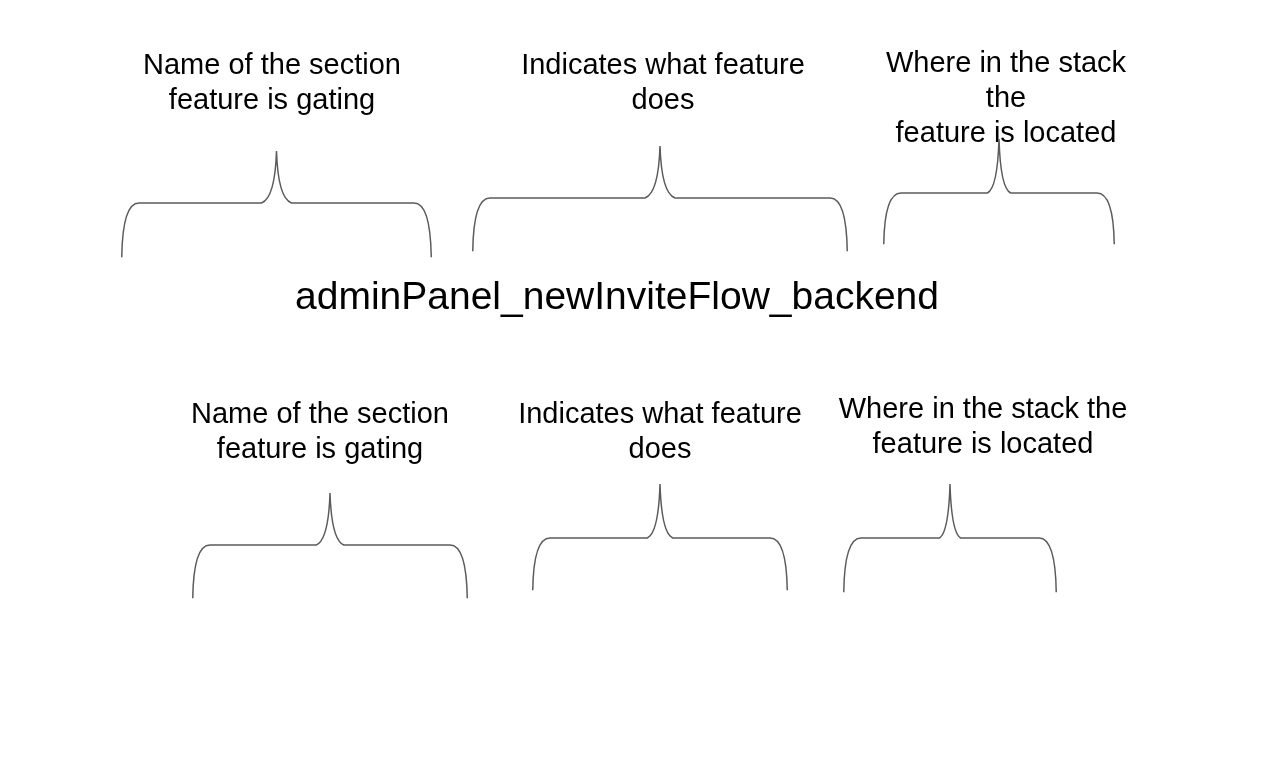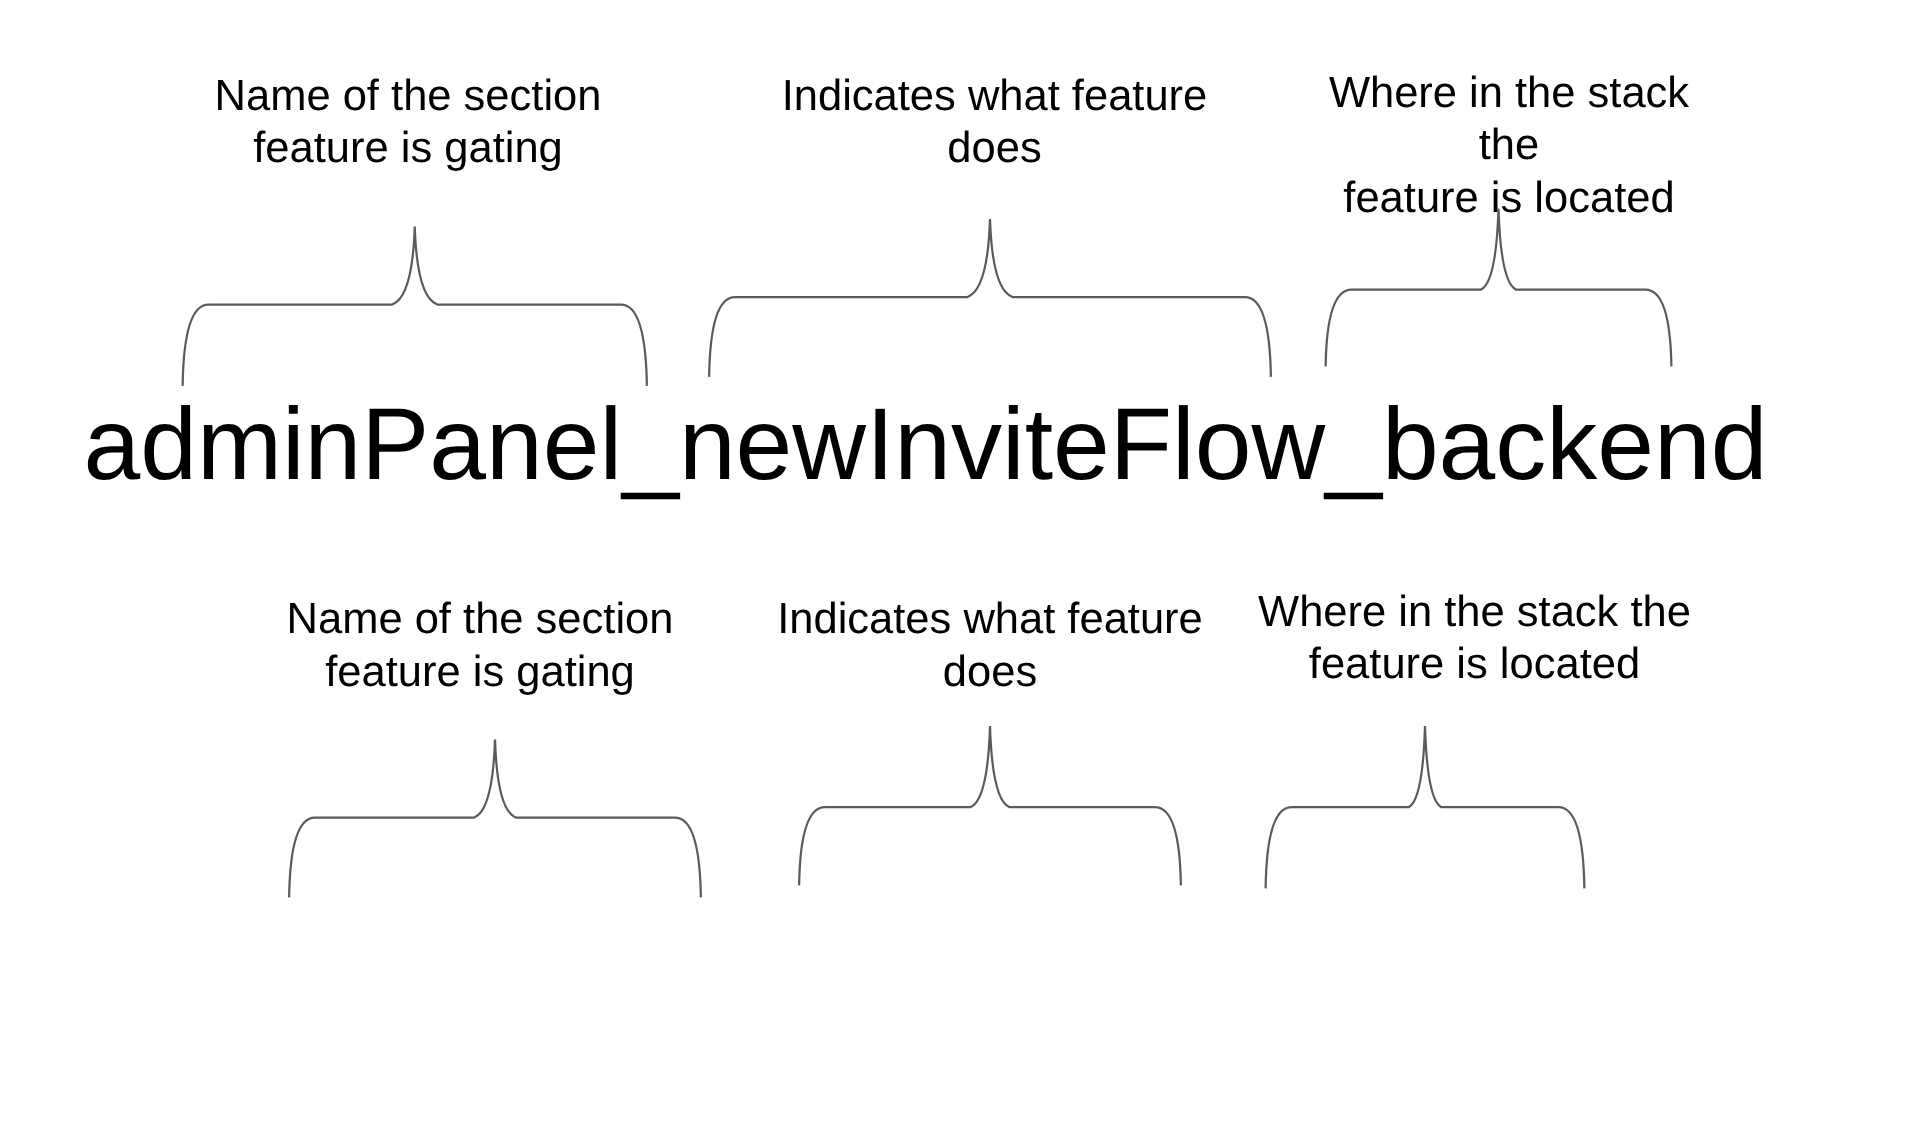--- a/index.html
+++ b/index.html
@@ -30,21 +30,21 @@
     color: #000000;
   }
   .brace {
     position: absolute;
     overflow: visible;
     display: block;
   }
   .flag-name {
     position: absolute;
     transform: translateX(-50%);
-    font-size: 68px;
+    font-size: 39px;
     line-height: 60px;
     white-space: nowrap;
     color: #000000;
   }
 </style>
 </head>
 <body>
 
 <div class="canvas">
 

